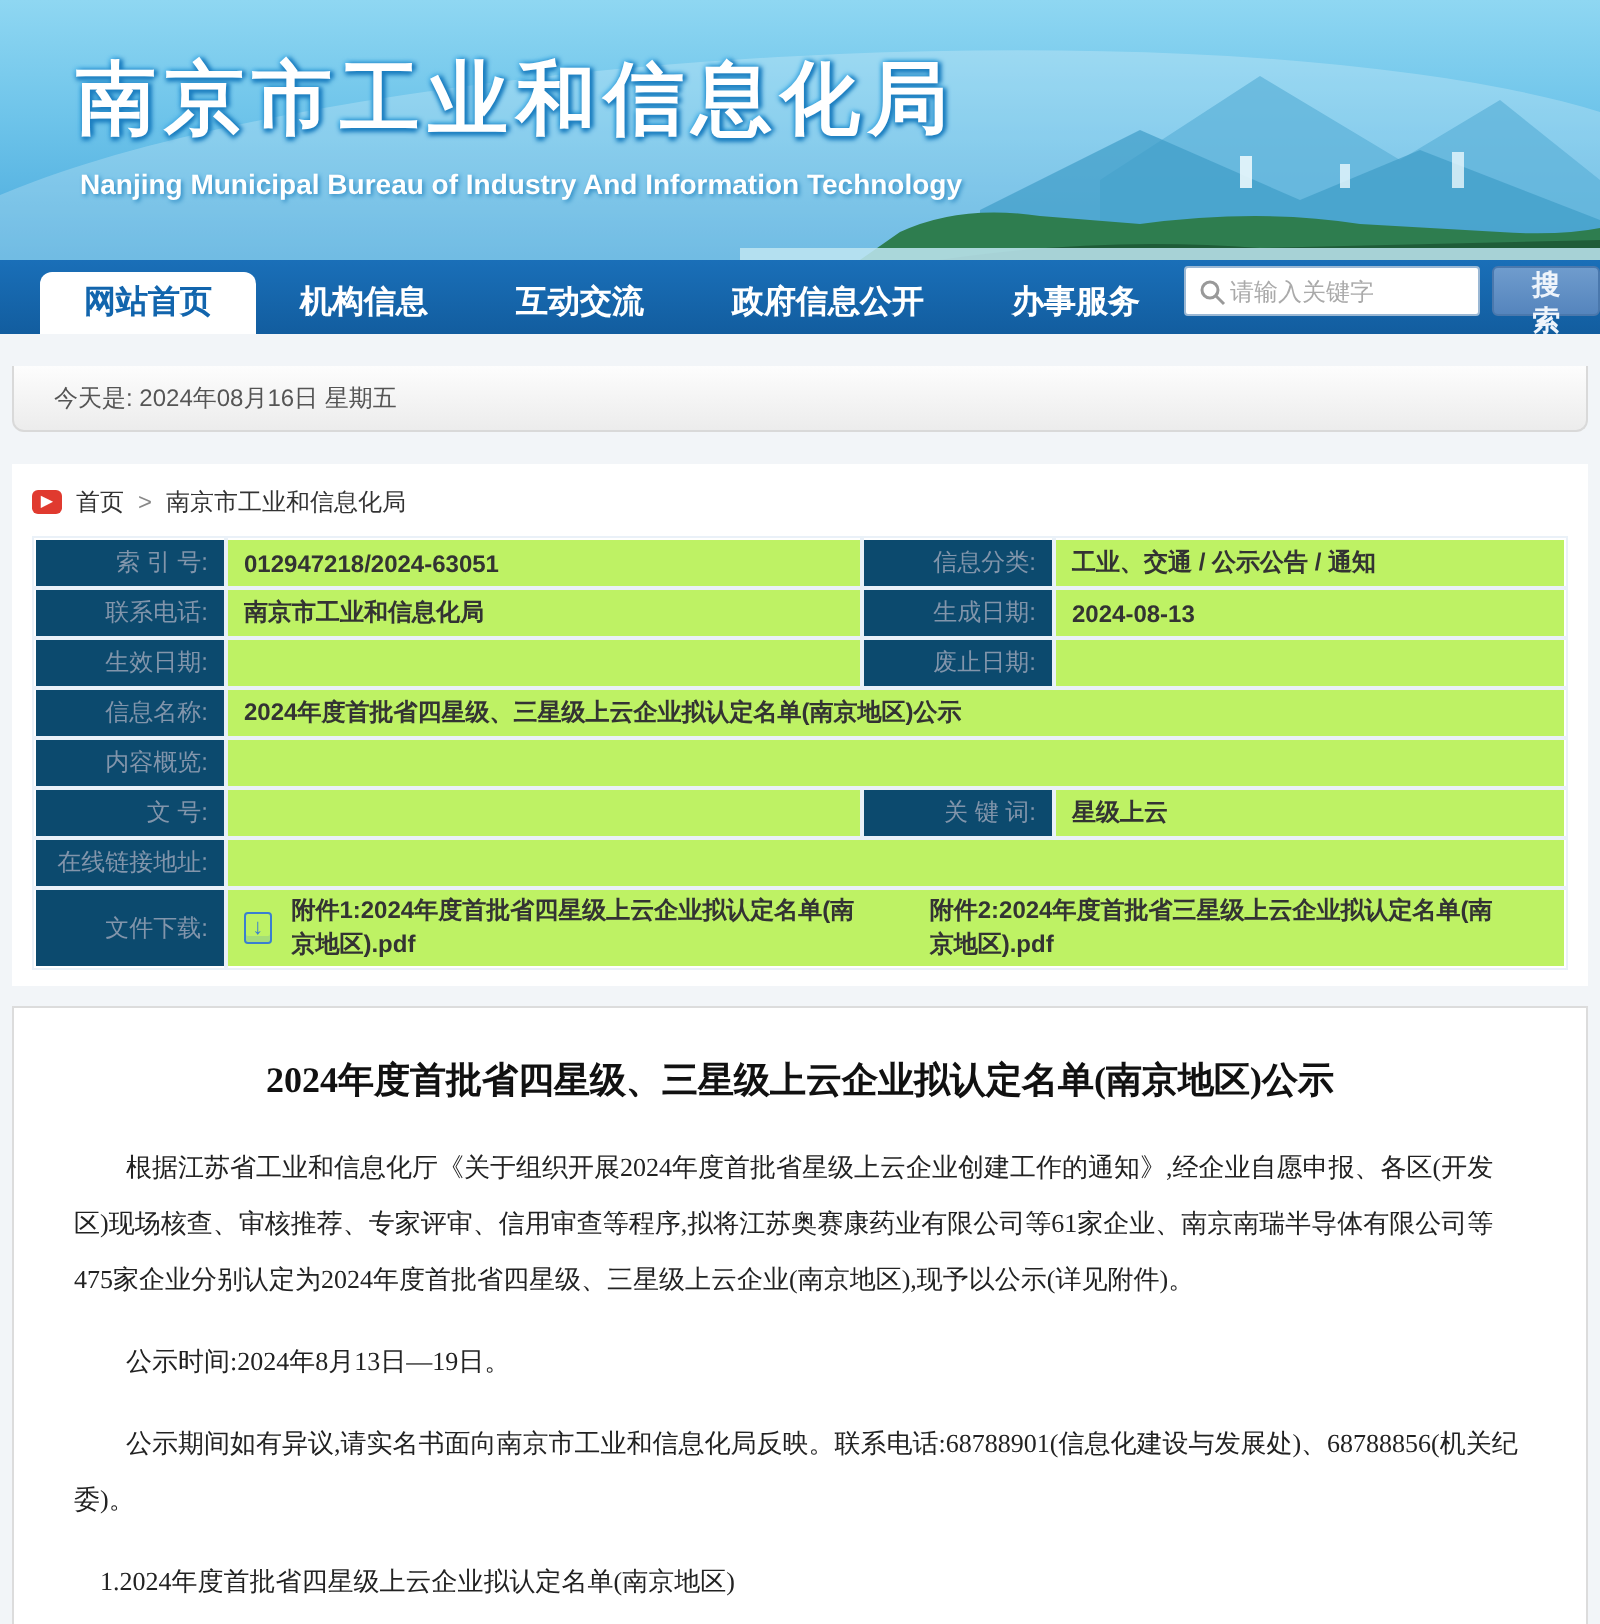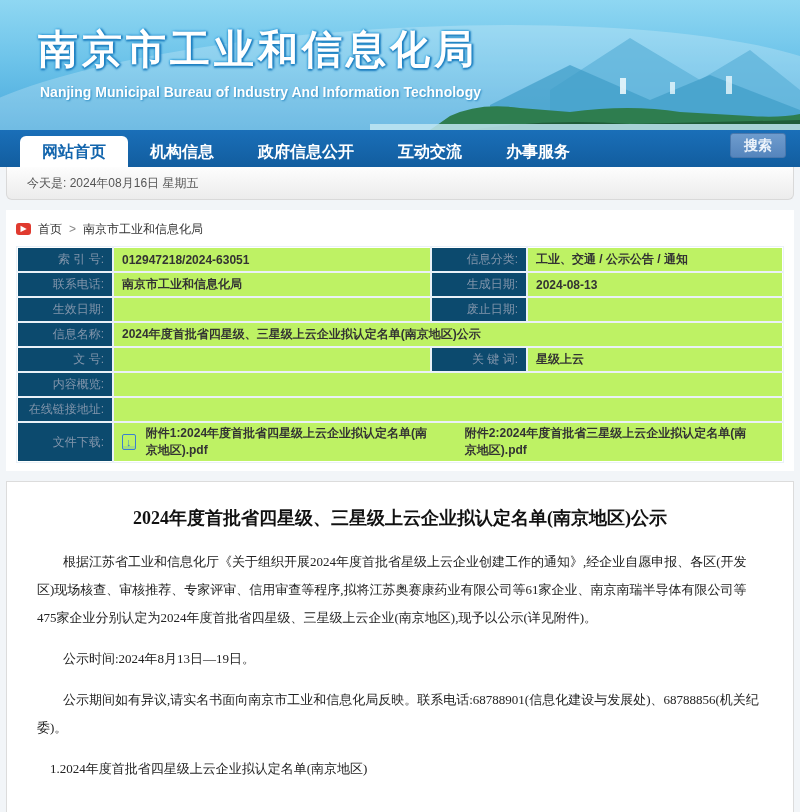--- a/index.html
+++ b/index.html
@@ -26,21 +26,21 @@
   .tab.active{background:#fff;color:#1265ad;border-radius:6px 6px 0 0;height:31px;line-height:32px;}
   .searchbox{display:flex;align-items:center;gap:6px;padding:0 14px 6px 0;height:37px;}
   .search-field{display:flex;align-items:center;background:#fff;border:1px solid #9bb8d4;
     border-radius:2px;height:25px;width:160px;padding:0 6px;}
   .search-field input{border:none;outline:none;font-size:12px;width:120px;color:#333;background:transparent;}
   .search-field input::placeholder{color:#aaa;}
   .search-btn{height:25px;padding:0 13px;background:linear-gradient(180deg,#6f9ccd,#5585bd);
     color:#eef4fb;font-size:14px;font-weight:bold;border:1px solid #4a78ad;border-radius:3px;cursor:pointer;}
 
   
-  .datebar{width:788px;margin:0 6px;height:33px;line-height:33px;
+  .datebar{width:788px;margin:16px 6px;height:33px;line-height:33px;
     background:linear-gradient(180deg,#fdfdfd,#ececec);
     border:1px solid #d9d9d9;border-top:none;border-radius:0 0 6px 6px;
     color:#555;font-size:12px;padding-left:20px;}
 
   
   .panel{width:788px;margin:10px 6px 0 6px;background:#fff;padding:6px 10px 8px 10px;}
   .breadcrumb{display:flex;align-items:center;gap:7px;height:26px;font-size:12px;color:#333;}
   .crumb-icon{width:15px;height:12px;background:#e03a2f;border-radius:3px;color:#fff;
     display:inline-flex;align-items:center;justify-content:center;font-size:8px;line-height:1;}
   .breadcrumb a{color:#333;text-decoration:none;cursor:pointer;}
@@ -83,25 +83,32 @@
     <rect x="0" y="104" width="430" height="6" fill="#bfe6f2" opacity="0.85"></rect>
   </svg>
   <div class="banner-title">南京市工业和信息化局</div>
   <div class="banner-sub">Nanjing Municipal Bureau of Industry And Information Technology</div>
 </div>
 
 <div class="navbar">
   <div class="tabs">
     <div class="tab active">网站首页</div>
     <div class="tab">机构信息</div>
+    <div class="tab">互动交流</div>
     <div class="tab">政府信息公开</div>
-    <div class="tab">互动交流</div>
     <div class="tab">办事服务</div>
   </div>
   <div class="searchbox">
+    <span class="search-field">
+      <svg width="14" height="14" viewBox="0 0 14 14">
+        <circle cx="6" cy="6" r="4" fill="none" stroke="#999" stroke-width="1.5"></circle>
+        <line x1="9" y1="9" x2="13" y2="13" stroke="#999" stroke-width="1.5"></line>
+      </svg>
+      <input type="text" placeholder="请输入关键字" style="">
+    </span>
     <button class="search-btn">搜索</button>
   </div>
 </div>
 
 <div class="datebar">今天是: 2024年08月16日  星期五</div>
 
 <div class="panel">
   <div class="breadcrumb">
     <span class="crumb-icon">▶</span>
     <a>首页</a>
@@ -133,28 +140,28 @@
       <td class="lbl">生效日期:</td>
       <td class="val"></td>
       <td class="lbl">废止日期:</td>
       <td class="val"></td>
     </tr>
     <tr>
       <td class="lbl">信息名称:</td>
       <td class="val" colspan="3">2024年度首批省四星级、三星级上云企业拟认定名单(南京地区)公示</td>
     </tr>
     <tr>
+      <td class="lbl">内容概览:</td>
+      <td class="val" colspan="3"></td>
+    </tr>
+    <tr>
       <td class="lbl">文    号:</td>
       <td class="val"></td>
       <td class="lbl">关 键 词:</td>
       <td class="val">星级上云</td>
-    </tr>
-    <tr>
-      <td class="lbl">内容概览:</td>
-      <td class="val" colspan="3"></td>
     </tr>
     <tr>
       <td class="lbl">在线链接地址:</td>
       <td class="val" colspan="3"></td>
     </tr>
     <tr>
       <td class="lbl">文件下载:</td>
       <td class="val" colspan="3">
         <span class="dl-cell">
           <span class="dl-icon">↓</span>

